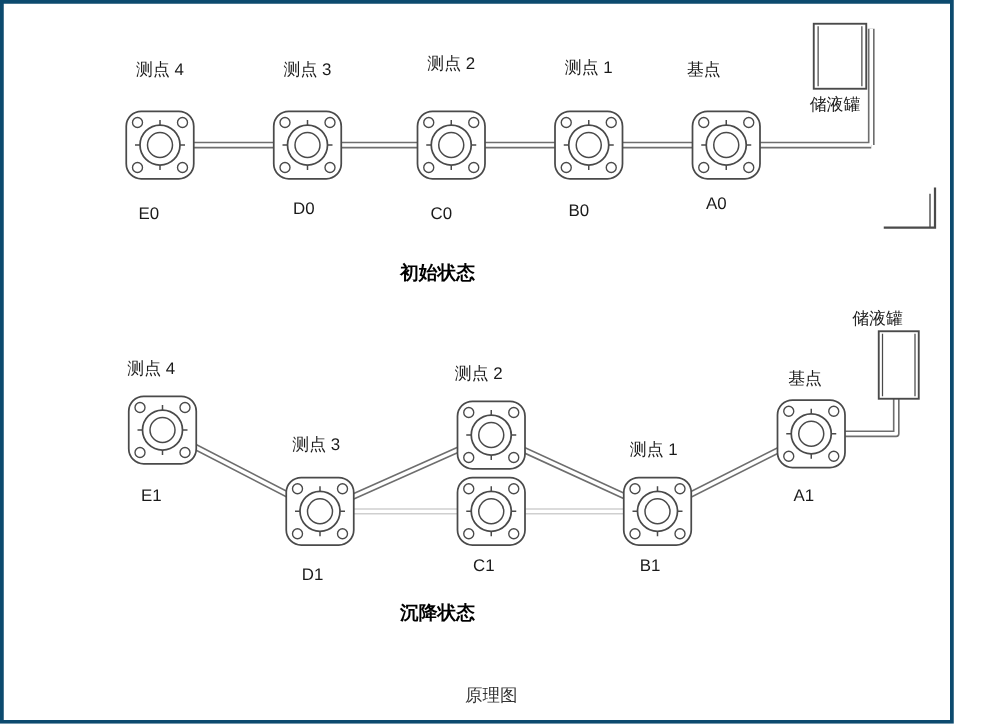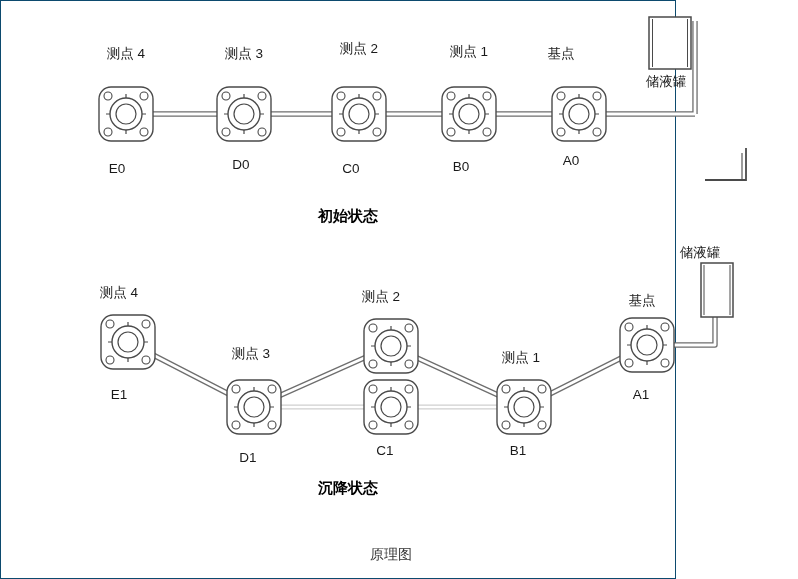--- a/index.html
+++ b/index.html
@@ -1,19 +1,19 @@
 <!DOCTYPE html>
 <html><head>
 <meta charset="utf-8">
 <style>
   html,body{margin:0;padding:0;background:#ffffff;}
   .page{
-    width:676px;height:579px;background:#fff;position:relative;
+    width:763px;height:579px;background:#fff;position:relative;
     font-family:"Liberation Sans", sans-serif;
-    border:1px solid #0c4a6e;box-sizing:border-box;
+    border:3px solid #0c4a6e;box-sizing:border-box;
   }
   svg{display:block;}
   .pipe{stroke:#6e6e6e;stroke-width:5.4;fill:none;stroke-linejoin:round;}
   .pipe-core{stroke:#ffffff;stroke-width:2.8;fill:none;stroke-linejoin:round;}
   .pipe-faint{stroke:#cfcfcf;stroke-width:5;fill:none;}
   .pipe-faint-core{stroke:#ffffff;stroke-width:2.6;fill:none;}
   .outline{stroke:#4a4a4a;fill:#ffffff;}
   .thin{stroke:#4a4a4a;fill:none;}
   text{fill:#1a1a1a;font-size:13.5px;text-anchor:middle;}
   .caption{font-weight:bold;font-size:15px;fill:#000;}

